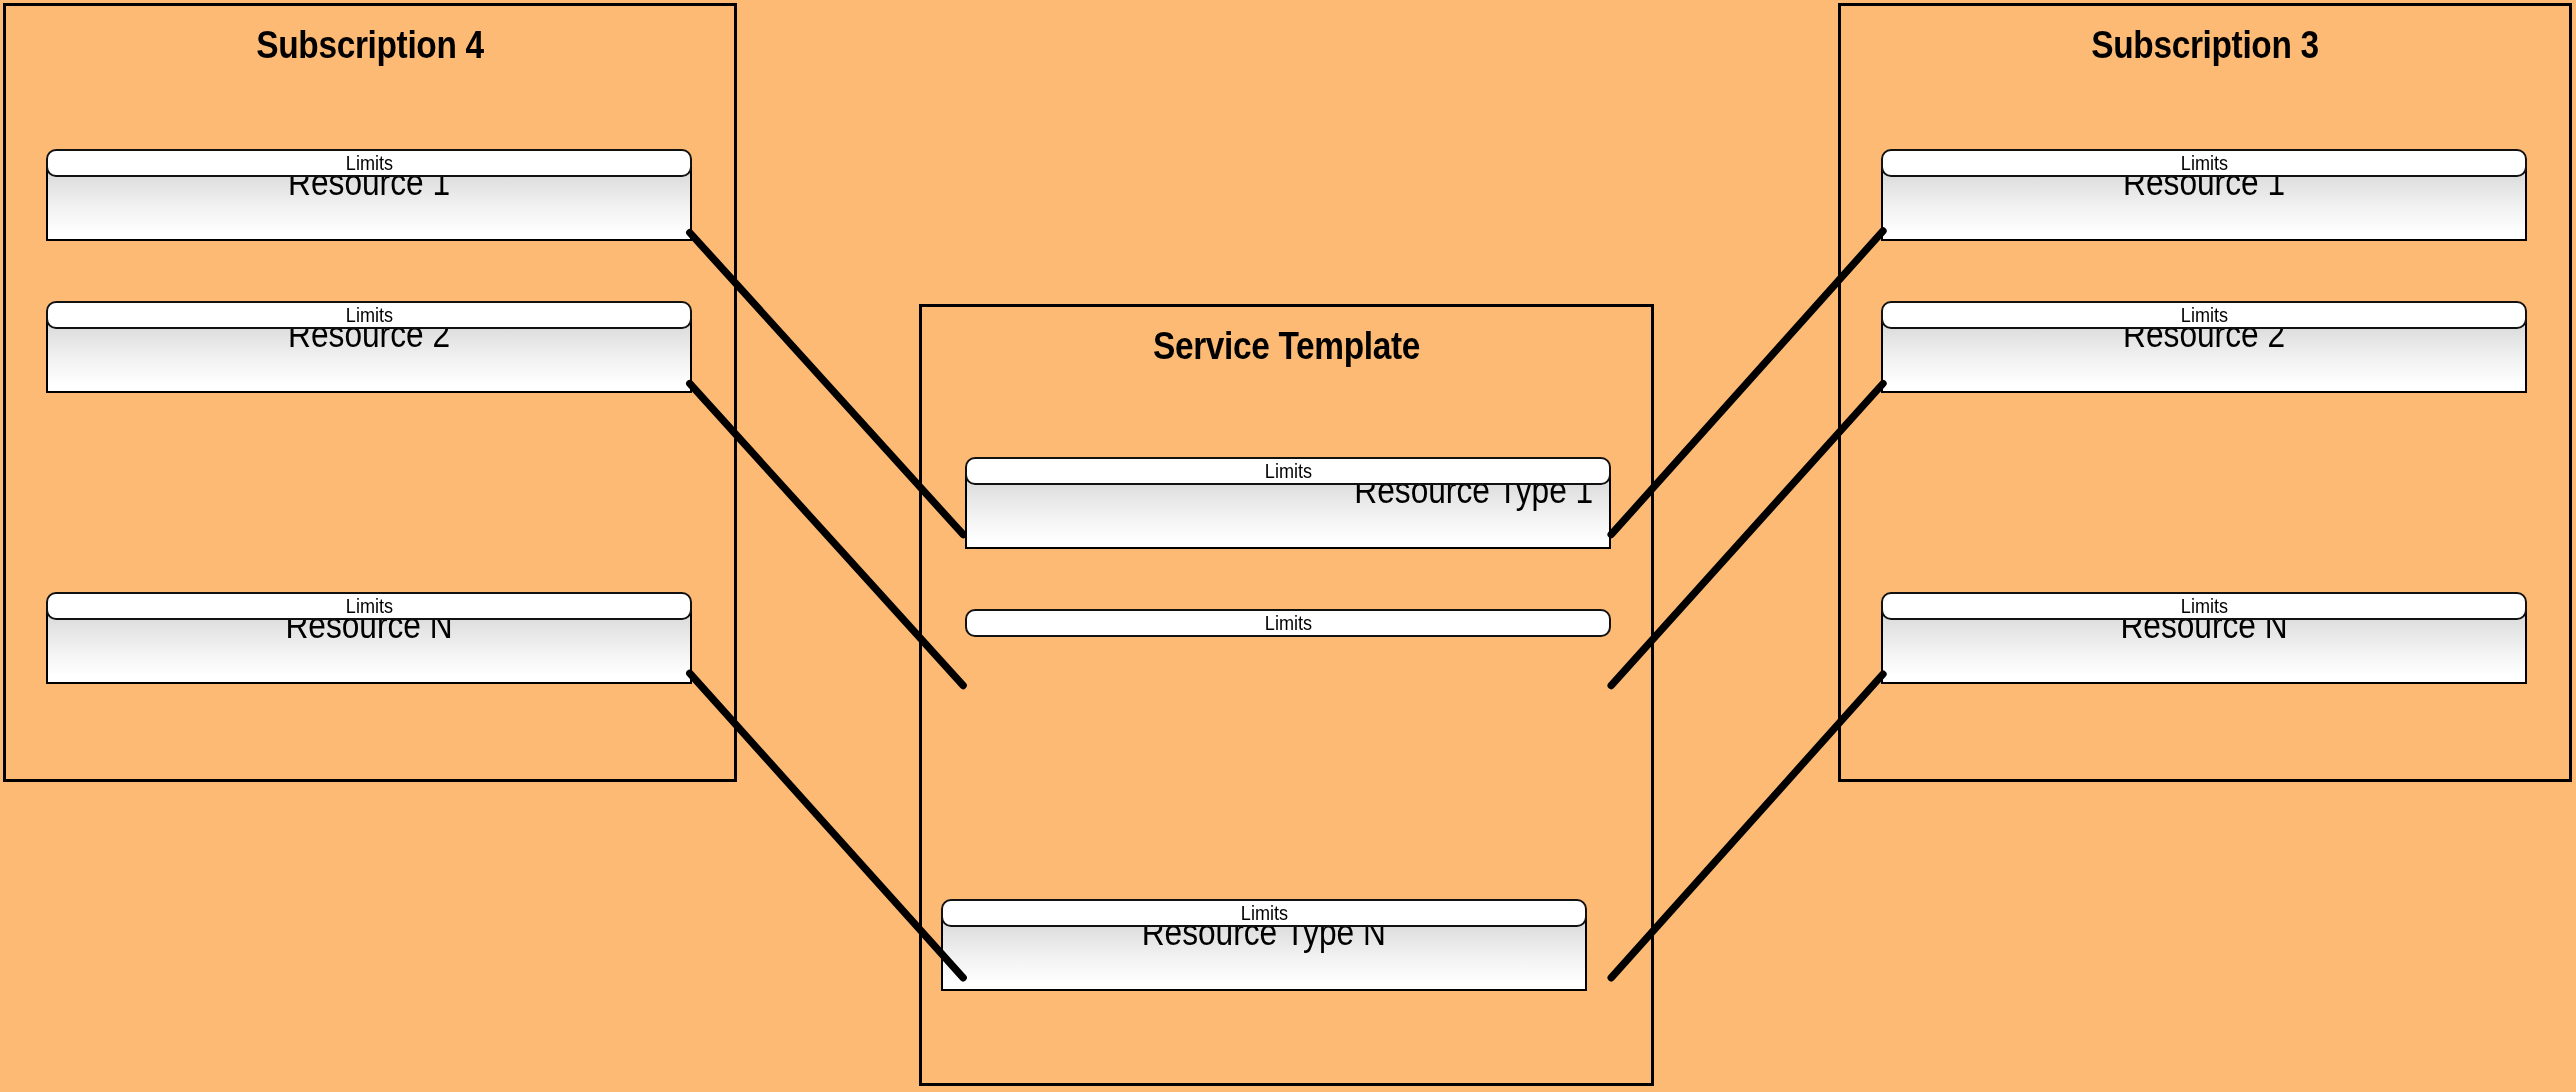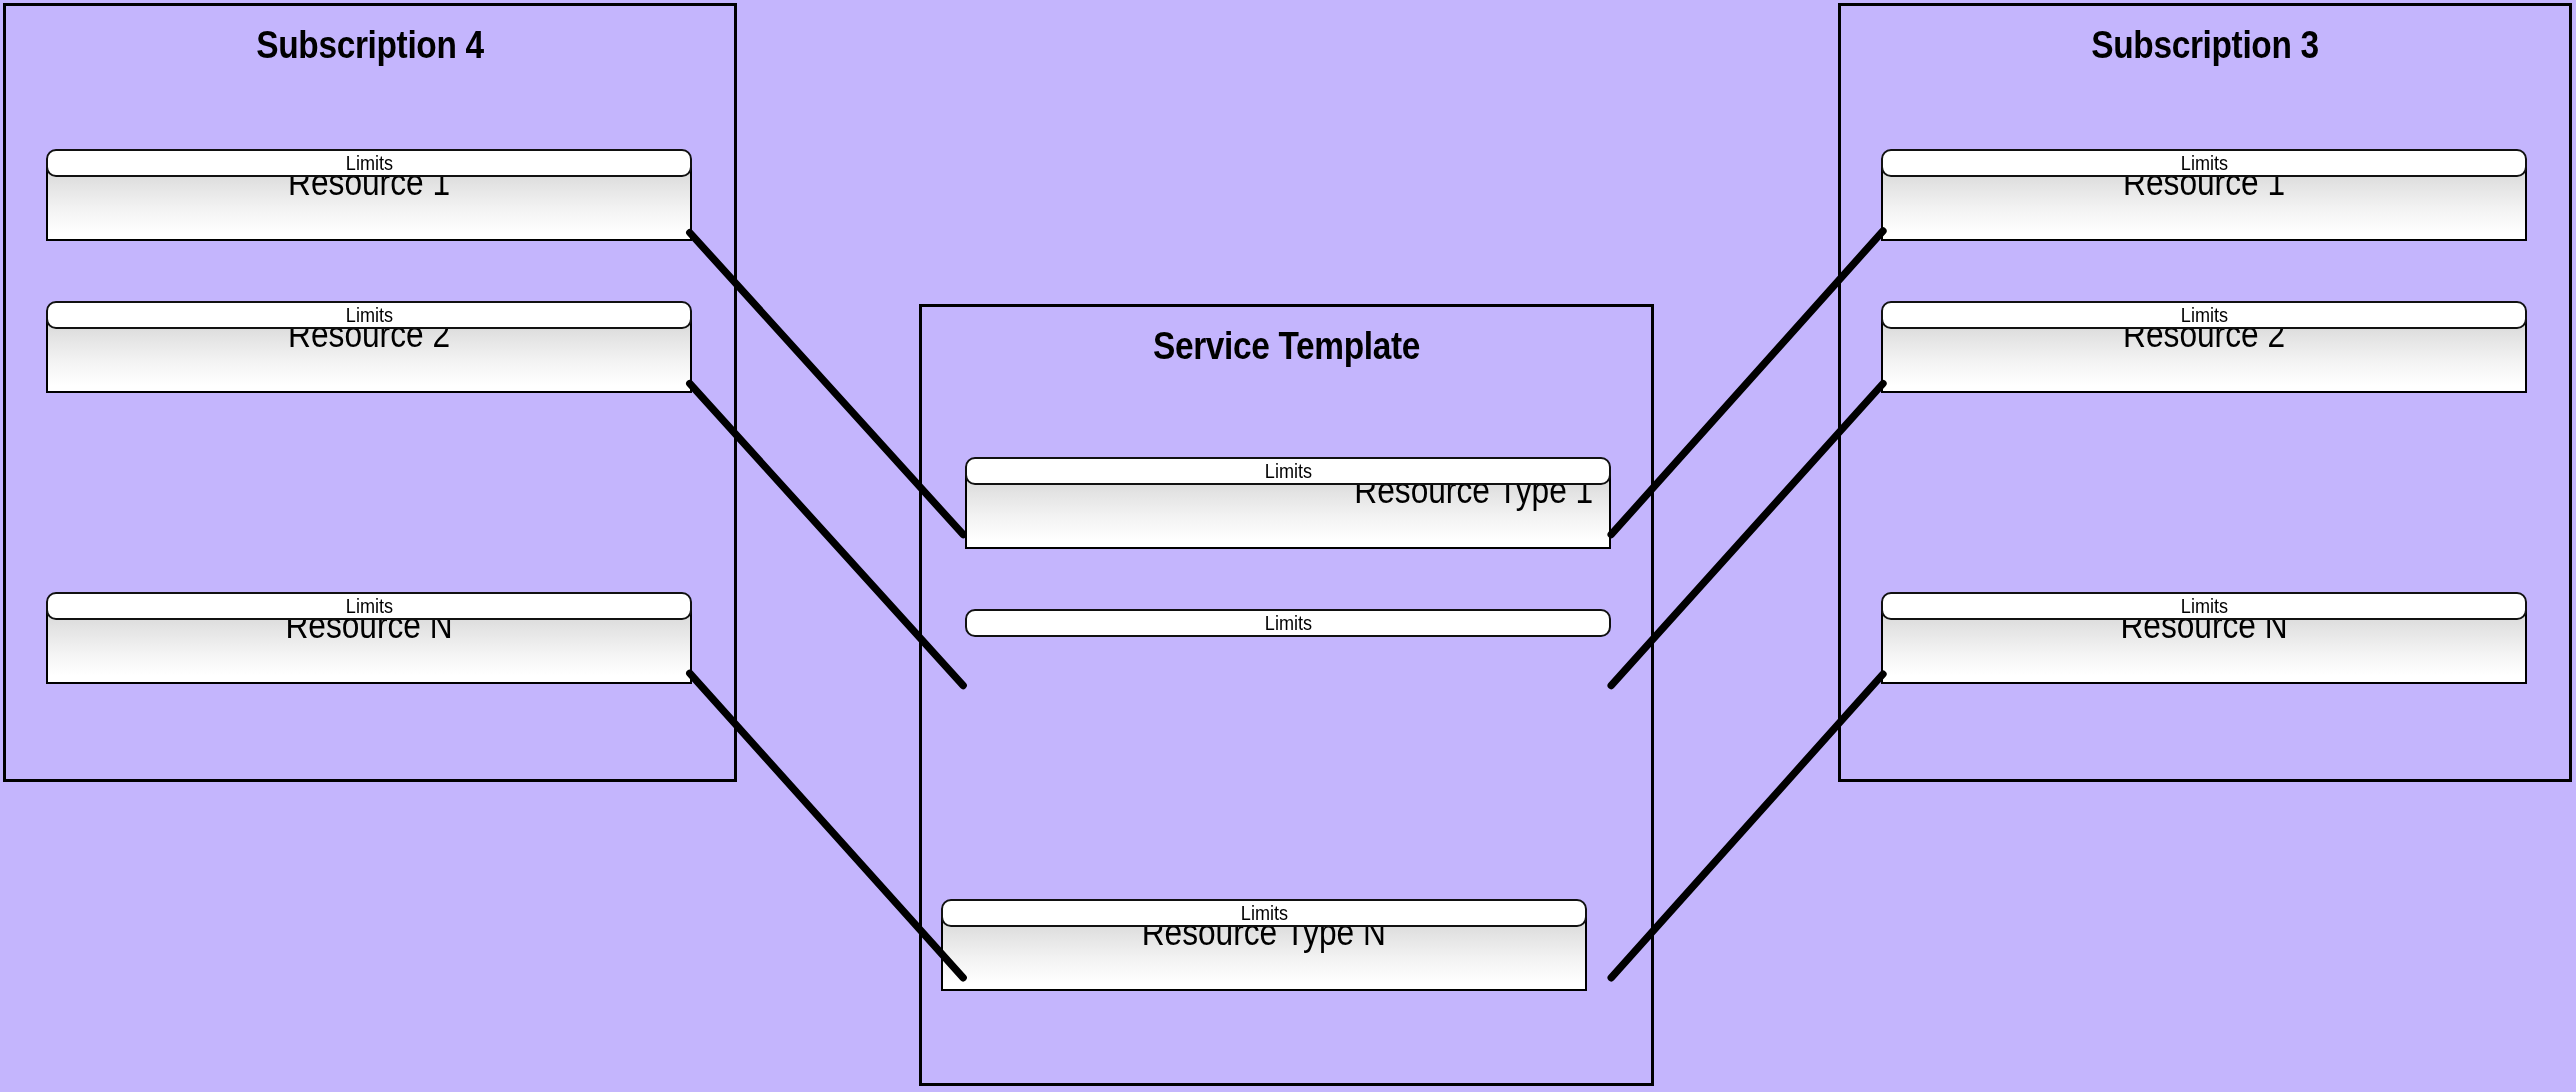--- a/index.html
+++ b/index.html
@@ -4,21 +4,21 @@
 <style>
   html, body {
     margin: 0;
     padding: 0;
     background: #ffffff;
   }
   #canvas {
     position: relative;
     width: 2576px;
     height: 1092px;
-    background: #c4b5fd;
+    background: #fdba74;
     overflow: hidden;
     font-family: "Liberation Sans", "DejaVu Sans", sans-serif;
   }
 
   
   .panel {
     position: absolute;
     box-sizing: border-box;
     border: 3.3px solid #000000;
     background: transparent;

